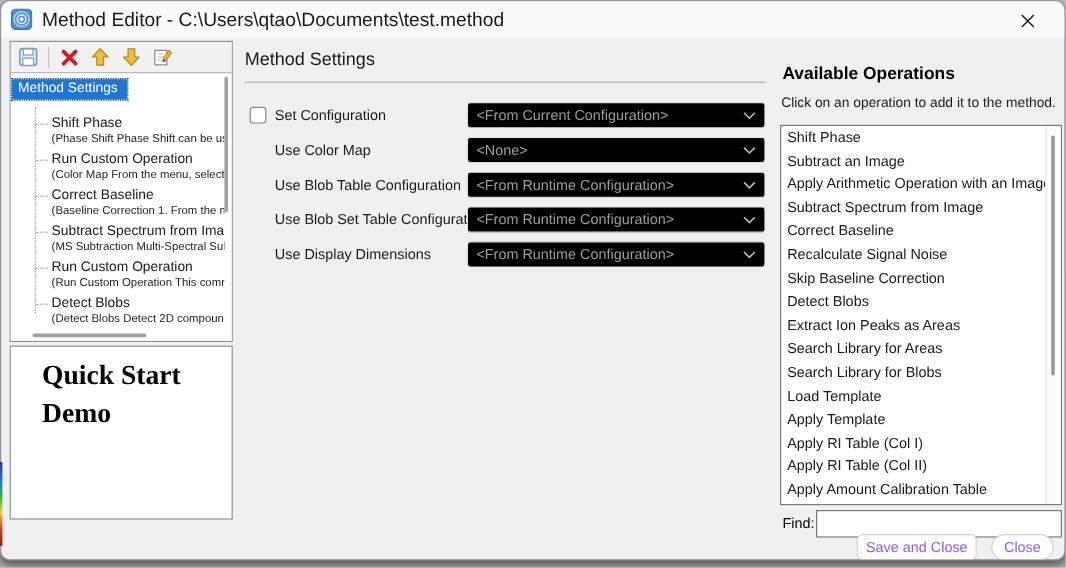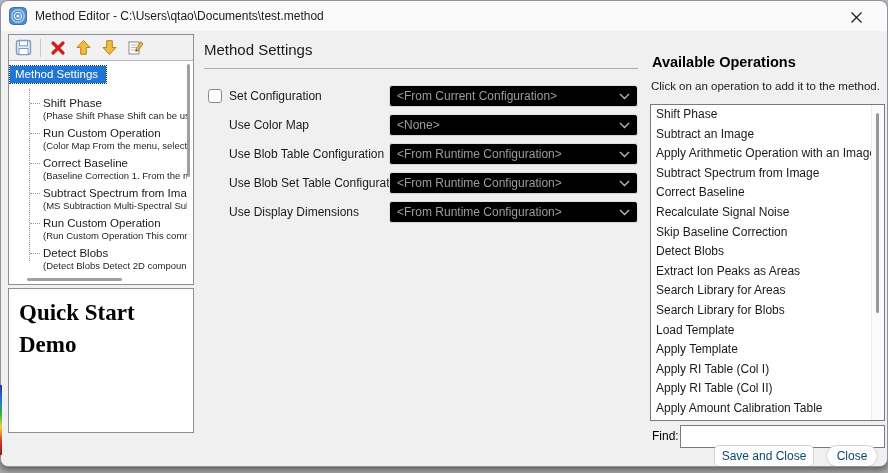--- a/index.html
+++ b/index.html
@@ -8,21 +8,21 @@
   .stage { position:relative; width:888px; height:473px;
            background:linear-gradient(#bdbdbd,#a9a9a9); }
   .dialog { position:absolute; left:0; top:0; width:888px; height:467px;
             background:#f0f0f0; border:1px solid #8f9299; border-radius:8px;
             box-shadow:0 3px 6px rgba(0,0,0,.45); overflow:hidden; }
 
   
   .titlebar { position:absolute; left:0; top:0; width:100%; height:30px;
               background:#fafafa; border-radius:8px 8px 0 0; }
   .app-icon { position:absolute; left:8px; top:6px; width:18px; height:18px; }
-  .title { position:absolute; left:34px; top:8px; font-size:12px; color:#1a1a1a; white-space:nowrap; }
+  .title { position:absolute; left:34px; top:8px; font-size:16px; color:#1a1a1a; white-space:nowrap; }
   .close-btn { position:absolute; right:14px; top:5px; width:34px; height:22px;
                display:flex; align-items:center; justify-content:center; cursor:default; }
 
   
   .left-panel { position:absolute; left:7px; top:33px; width:186px; height:251px;
                 background:#fff; border:1px solid #8b8f98; }
   .toolbar { position:absolute; left:0; top:0; right:0; height:26px; background:#f1f1f1;
              border-bottom:1px solid #b9b9b9; display:flex; align-items:center; padding-left:5px; gap:7px; }
   .tb-sep { width:1px; height:18px; background:#c6c6c6; }
   .tb-btn { width:19px; height:19px; display:flex; align-items:center; justify-content:center; }
@@ -35,21 +35,21 @@
   .tree-item { position:relative; height:30px; padding-left:34px; overflow:hidden; }
   .tree-item::before { content:""; position:absolute; left:21px; top:7px; width:10px;
                        border-top:1px dotted #9a9a9a; }
   .ti-name { font-size:11.5px; color:#1a1a1a; line-height:14px; white-space:nowrap; }
   .ti-desc { font-size:9.5px; color:#1f1f1f; line-height:11px; white-space:nowrap; }
   .tree-vscroll { position:absolute; right:3px; top:2px; width:3px; height:113px; background:#a0a0a0; border-radius:2px; }
   .tree-hscroll { position:absolute; left:18px; bottom:3px; width:95px; height:3px; background:#a0a0a0; border-radius:2px; }
 
   
   .preview-panel { position:absolute; left:7px; top:287px; width:186px; height:145px;
-                   background:#fff; border:1px solid #8b8f98; padding:8px 10px; }
+                   background:#fff; border:1px solid #8b8f98; padding:8px 26px; }
   .preview-text { font-family:"Liberation Serif", serif; font-weight:bold; font-size:23px;
                   color:#000; line-height:1.4; }
 
   
   .center-panel { position:absolute; left:196px; top:33px; width:452px; height:400px; }
   .center-title { position:absolute; left:7px; top:7px; font-size:15px; color:#1b1b1b; }
   .center-divider { position:absolute; left:7px; top:34px; width:434px; height:1px; background:#aeaeae; }
   .form-row { position:absolute; left:0; width:452px; height:22px; }
   .checkbox { position:absolute; left:11px; top:4px; width:14px; height:14px; background:#fff;
               border:1px solid #8a8a8a; border-radius:3px; }
@@ -70,21 +70,21 @@
                       border-left:1px solid #ececec; }
   .ops-scroll-thumb { position:absolute; right:5px; top:8px; width:3px; height:200px; background:#989898; border-radius:2px; }
   .find-row { position:absolute; left:0; top:375px; width:237px; height:23px; }
   .find-label { position:absolute; left:3px; top:4px; font-size:12px; color:#000; }
   .find-input { position:absolute; left:31px; top:0; width:205px; height:23px; background:#fff;
                 border:1px solid #7a7a7a; font-size:12px; padding:0 4px;
                 font-family:"Liberation Sans", sans-serif; }
 
   
   .btn { position:absolute; top:444px; height:22px; background:#fdfdfd; border:1px solid #d2d2d2;
-         border-radius:5px; font-size:12px; color:#0c4a6e; font-family:"Liberation Sans", sans-serif; }
+         border-radius:5px; font-size:12px; color:#8b5cf6; font-family:"Liberation Sans", sans-serif; }
   .btn-save { left:713px; width:100px; }
   .btn-close { left:825px; width:52px;border-radius:11px; }
 
   .rainbow { position:absolute; left:0; top:385px; width:2px; height:70px; z-index:6;
              background:linear-gradient(#233b8f,#2d6bd8,#2fae4a,#e8d33a,#d43b2a,#8d1f1a); }
 </style>
 </head>
 <body>
 
 <div class="stage">

